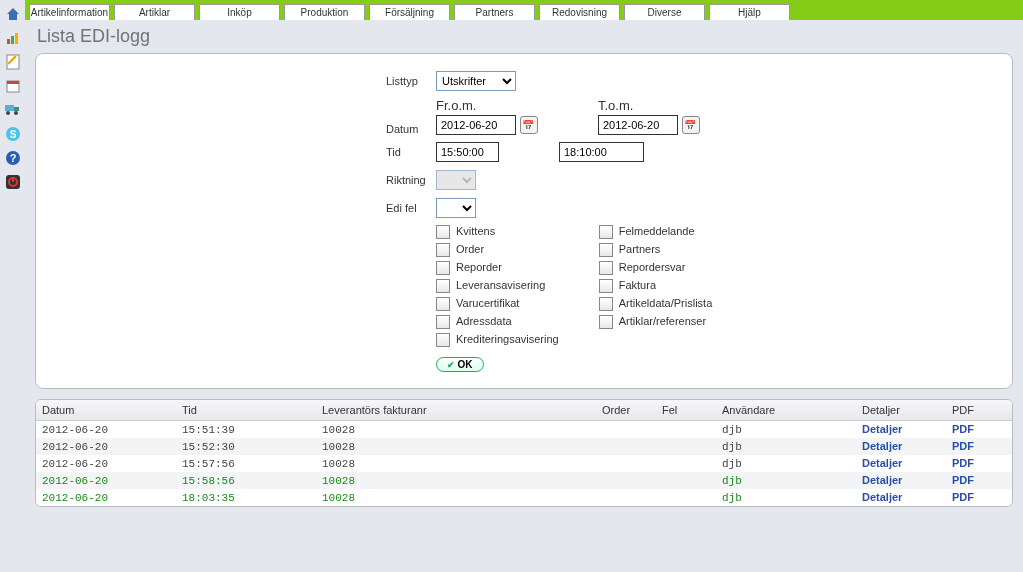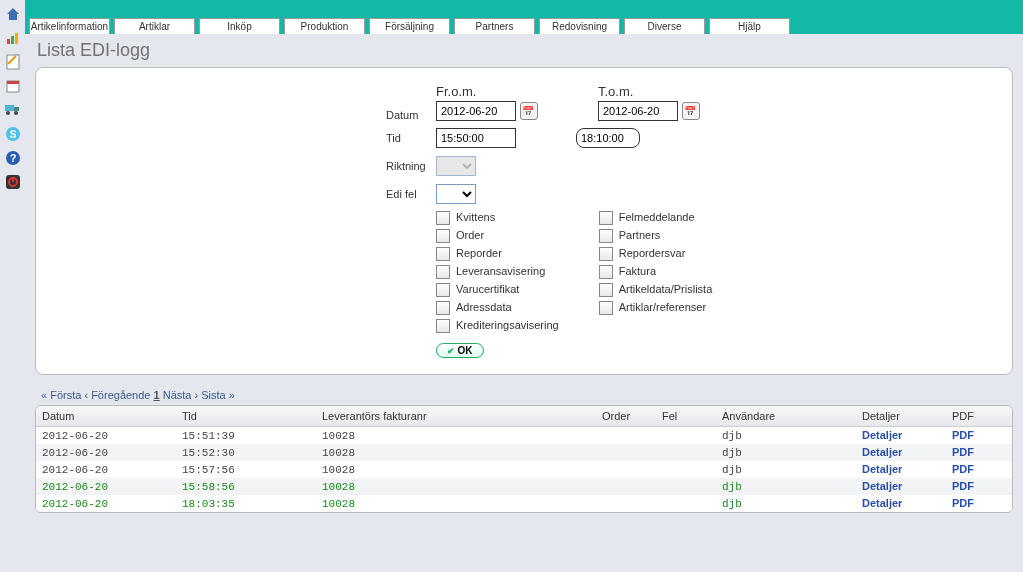--- a/index.html
+++ b/index.html
@@ -5,21 +5,21 @@
   * { box-sizing: border-box; margin: 0; padding: 0; }
   body { font-family: Verdana, sans-serif; font-size: 11px; background: #e4e7ee; color: #333; }
   
   .app { display: flex; height: 572px; width: 1023px; }
   
   .sidebar { width: 25px; background: #e4e7ee; padding-top: 5px; display: flex; flex-direction: column; gap: 6px; align-items: center; }
   .sidebar-icon { width: 18px; height: 18px; display: flex; align-items: center; justify-content: center; cursor: pointer; }
   
   .main { flex: 1; display: flex; flex-direction: column; }
   
-  .menubar { display: flex; background: #14b8a6; padding: 18px 4px 0; gap: 4px; }
+  .menubar { display: flex; background: #84cc16; padding: 4px 4px 0; gap: 4px; }
   .menu-item { background: #fff; border: 1px solid #999; border-bottom: none; padding: 2px 0; font-size: 10px; cursor: pointer; text-align: center; width: 81px; }
   
   .page-title { font-size: 18px; color: #737373; padding: 6px 12px; font-weight: normal; }
   
   .content-area { flex: 1; padding: 0 10px 10px; overflow: auto; }
   
   .form-panel { background: #fff; border: 1px solid #bbb; border-radius: 8px; padding: 16px 20px; margin-bottom: 10px; }
   
   .form-row { display: flex; align-items: center; margin-bottom: 6px; min-height: 22px; }
   .form-label { width: 50px; font-size: 11px; text-align: left; color: #333; margin-left: 330px; }
@@ -123,20 +123,26 @@
         <div class="menu-item">Partners</div>
         <div class="menu-item">Redovisning</div>
         <div class="menu-item">Diverse</div>
         <div class="menu-item">Hjälp</div>
       </div>
     <div class="page-title">Lista EDI-logg</div>
 
     <div class="content-area">
       <div class="form-panel">
 
+        <div class="form-row">
+          <div class="form-label">Listtyp</div>
+          <select style="width:80px;">
+            <option>Utskrifter</option>
+          </select>
+        </div>
 
         <div class="form-row" style="align-items:flex-end;">
           <div class="form-label">Datum</div>
           <div class="form-fields">
             <div class="field-group">
               <span class="field-caption">Fr.o.m.</span>
               <div class="date-wrap">
                 <input type="text" style="width: 80px;" value="2012-06-20">
                 <span class="cal-icon">📅</span>
               </div>
@@ -147,22 +153,22 @@
                 <input type="text" style="width: 80px;" value="2012-06-20">
                 <span class="cal-icon">📅</span>
               </div>
             </div>
           </div>
         </div>
 
         <div class="form-row">
           <div class="form-label">Tid</div>
           <div class="form-fields">
-            <input type="text" style="width: 80px;" value="15:50:00">
-            <input type="text" style="width: 64px; border-radius: 8px;" value="18:10:00">
+            <input type="text" style="width: 63px;" value="15:50:00">
+            <input type="text" style="width: 85px;" value="18:10:00">
           </div>
         </div>
 
 
         <div class="form-row">
           <div class="form-label">Riktning</div>
           <select disabled="" style="width:40px;"><option></option></select>
         </div>
 
         <div class="form-row">
@@ -225,27 +231,20 @@
               <label class="check-item">
                 <span class="checkbox"></span>
                 <span>Artiklar/referenser</span>
               </label>
             </div>
         </div>
 
         <button class="ok-btn">OK</button>
       </div>
 
-      <div class="pager">
-        <a>« Första</a>
-        <a>‹ Föregående</a>
-        <u><b>1</b></u>
-        <a>Nästa ›</a>
-        <a>Sista »</a>
-      </div>
 
       <div class="grid">
         <table>
           <colgroup>
             <col style="width:140px">
               <col style="width:140px">
               <col style="width:280px">
             <col style="width:60px">
               <col style="width:60px">
               <col style="width:140px">

